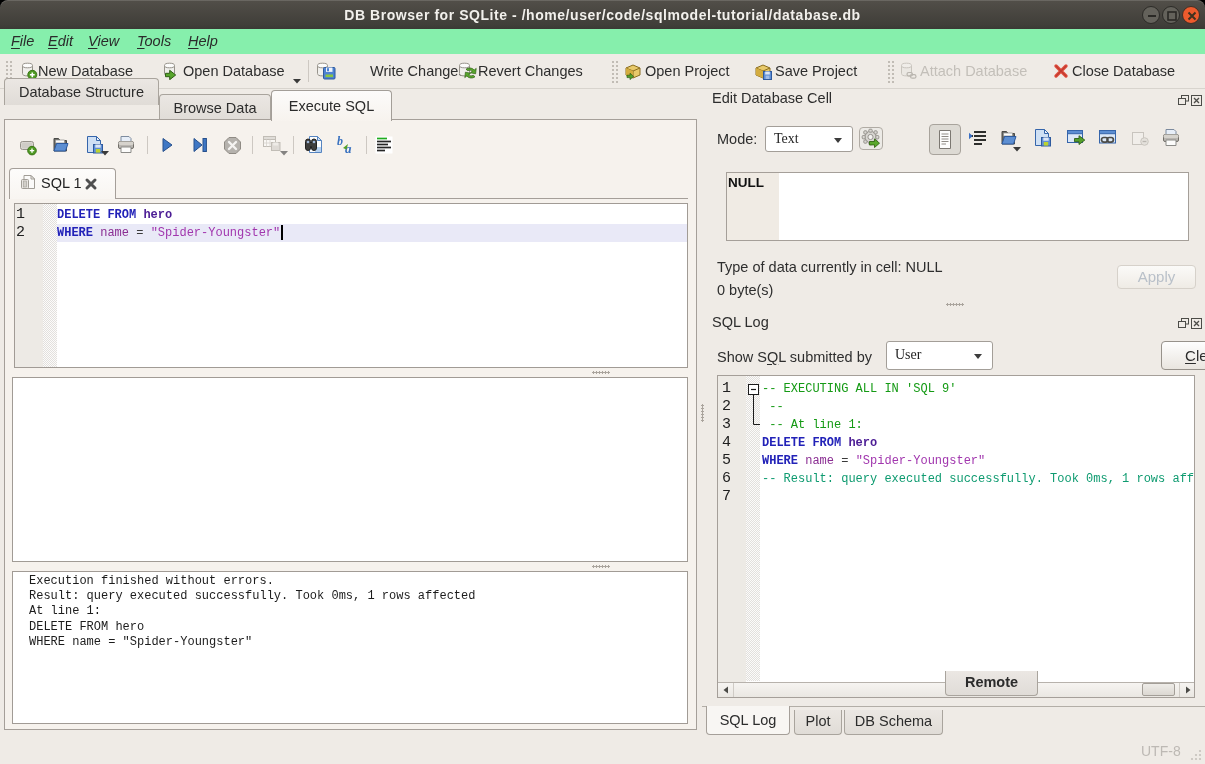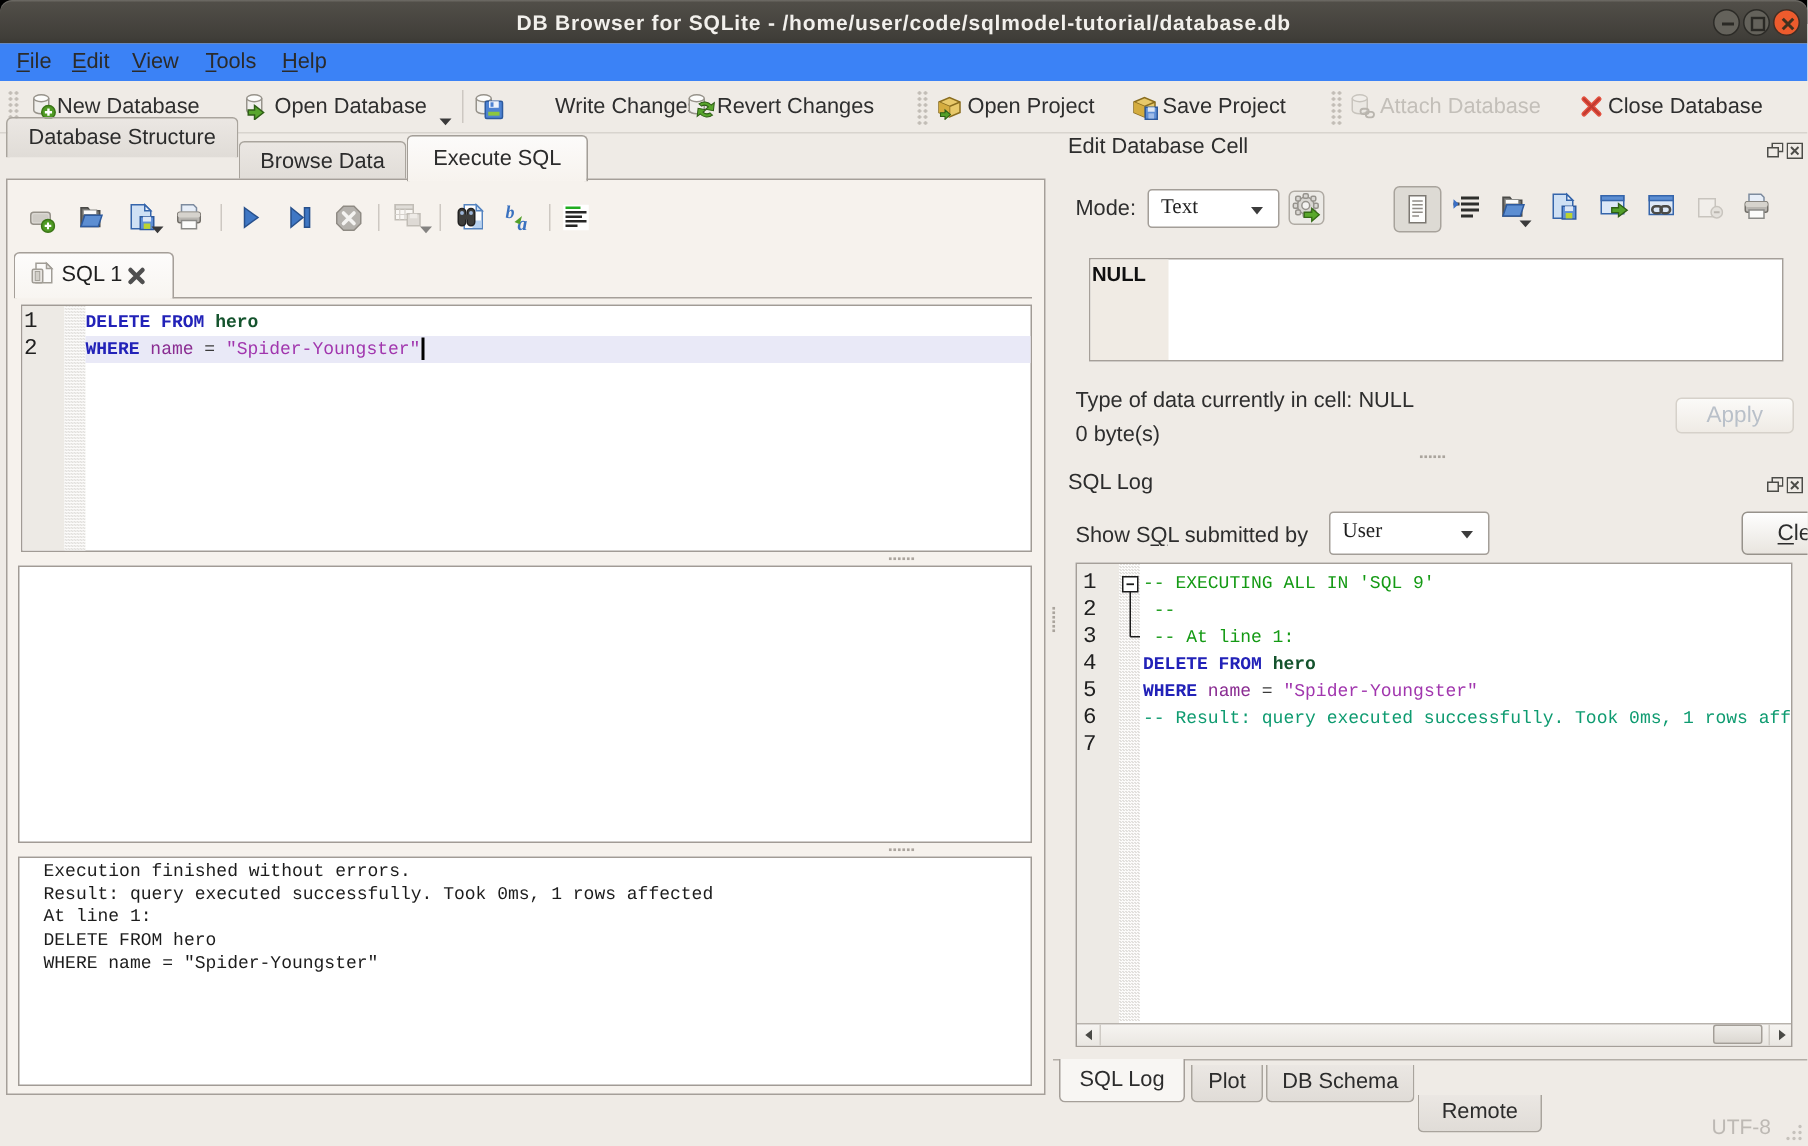--- a/index.html
+++ b/index.html
@@ -2,39 +2,39 @@
 <html><head>
 <meta charset="utf-8">
 <style>
   * { margin:0; padding:0; box-sizing:border-box; }
   html,body { width:1205px; height:764px; overflow:hidden; }
   body { font-family:"Liberation Sans", sans-serif; background:#efebe6; position:relative; }
   .abs { position:absolute; }
   .ui { font-size:14.5px; color:#2e2e2e; }
   .mono { font-family:"Liberation Mono", monospace; font-size:12px; white-space:pre; }
   .kw { color:#2222b8; font-weight:bold; }
-  .tbl { color:#14532d; font-weight:bold; }
+  .tbl { color:#4c1d95; font-weight:bold; }
   .idf { color:#8a2d92; }
   .str { color:#a136ae; }
   .cmt { color:#149a14; } .cmt2 { color:#0e9b70; }
 
   
   .blackback { top:0; left:0; width:1205px; height:16px; background:#000; }
   .titlebar { top:0; left:0; width:1205px; height:29px;
      background:linear-gradient(#524f49, #403e39 86%, #3a3934);
      border-radius:8px 8px 0 0; box-shadow: inset 0 1px 0 rgba(255,255,255,0.14); }
   .title-text { top:7px; left:0; width:1205px; text-align:center; color:#f2f0ec;
      font-size:14px; font-weight:bold; letter-spacing:0.55px; }
   .wbtn { top:6px; width:18px; height:18px; border-radius:50%;
      background:#64625b; border:1px solid #2c2b27; }
   .wbtn svg { position:absolute; top:0; left:0; }
   .wbtn.close { background:#ed5b2d; border-color:#3f2f26; }
 
   
-  .menubar { top:29px; left:0; width:1205px; height:25px; background:#3b82f6; }
+  .menubar { top:29px; left:0; width:1205px; height:25px; background:#86efac;font-style:italic; }
   .menubar > span { position:absolute; top:4px; font-size:14.5px; color:#2b2b2b; }
   .mn { text-decoration:underline; text-underline-offset:2px; }
 
   
   .toolbar { top:54px; left:0; width:1205px; height:35px; background:#efebe6;
       border-bottom:1px solid #d8d4ce; }
   .tbtn { position:absolute; top:7px; font-size:14.5px; color:#2e2e2e; }
   .tbtn.dis { color:#c3bfb9; }
   .tsep { position:absolute; top:6px; width:1px; height:22px; background:#cdc8c2; }
   .thandle { position:absolute; top:6px; width:8px; height:24px;
@@ -428,21 +428,21 @@
     <path d="M8 2.5 L3.5 6 L8 9.5 Z" fill="#4a4a46"></path>
   </svg>
 <svg class="abs" style="left:1182px; top:684px;" width="12" height="12">
     <path d="M4 2.5 L8.5 6 L4 9.5 Z" fill="#4a4a46"></path>
   </svg>
 
 <div class="abs" style="left:702px; top:706px; width:503px; height:1px; background:#b3aea7;"></div>
 <div class="tab active" style="left:706px; top:706px; width:84px; height:29px; line-height:28px; border-radius:0 0 4px 4px; border:1px solid #a59f99; border-top:none; background:#f8f6f3;">SQL Log</div>
 <div class="tab" style="left:794px; top:710px; width:48px; height:25px; line-height:23px; border-radius:0 0 4px 4px; border:1px solid #a9a49d; border-top:none;">Plot</div>
 <div class="tab" style="left:844px; top:710px; width:99px; height:25px; line-height:23px; border-radius:0 0 4px 4px; border:1px solid #a9a49d; border-top:none;">DB Schema</div>
-<div class="tab" style="left:945px; top:730px; width:83px; height:25px; line-height:23px; border-radius:0 0 4px 4px; border:1px solid #a9a49d; border-top:none;">Remote</div>
+<div class="tab" style="left:945px; top:671px; width:93px; height:25px; line-height:23px; border-radius:0 0 4px 4px; border:1px solid #a9a49d; border-top:none;font-weight:bold;">Remote</div>
 
 <div class="abs" style="left:1141px; top:743px; font-size:14px; color:#bdb9b4;">UTF-8</div>
 <svg class="abs" style="left:1189px; top:748px;" width="13" height="13">
   <g fill="#c6c2bc">
       <circle cx="11" cy="3" r="1.1"></circle>
       <circle cx="7" cy="7" r="1.1"></circle>
       <circle cx="11" cy="7" r="1.1"></circle>
       <circle cx="3" cy="11" r="1.1"></circle>
       <circle cx="7" cy="11" r="1.1"></circle>
       <circle cx="11" cy="11" r="1.1"></circle>

